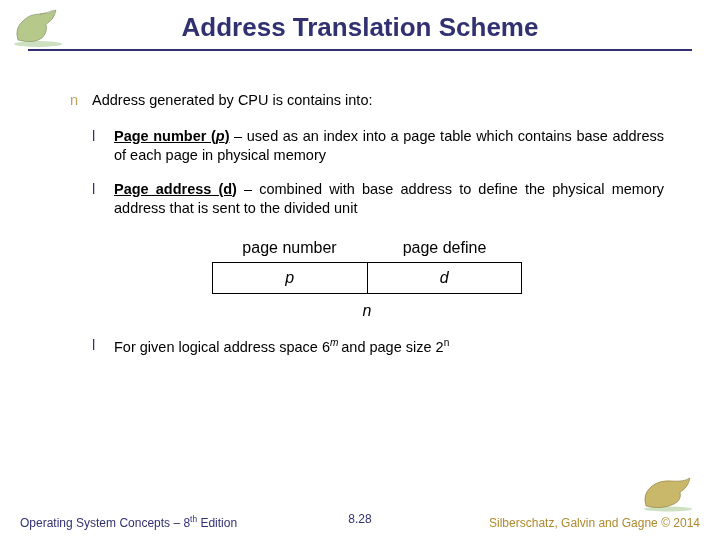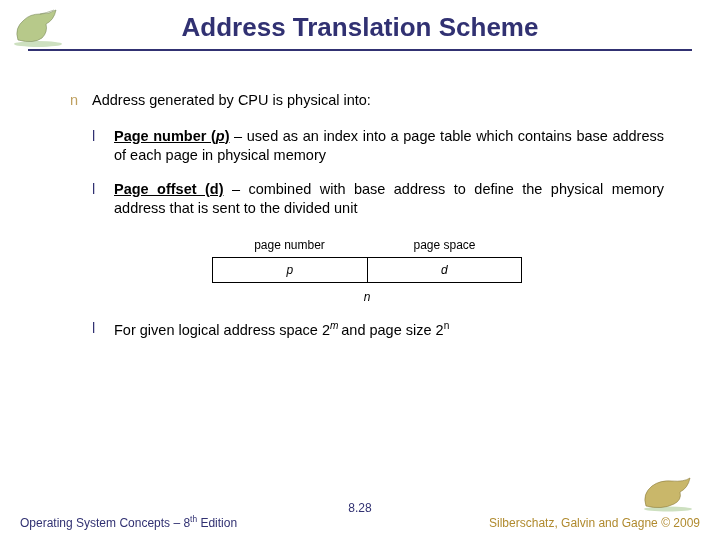--- a/index.html
+++ b/index.html
@@ -54,38 +54,38 @@
   .ital { font-style: italic; }
   .diagram-wrap {
     margin: 14px auto 10px auto;
     width: 310px;
   }
   .diagram-row { display: flex; }
   .cell {
     flex: 1;
     text-align: center;
     padding: 4px 0;
-    font-size: 12px;
+    font-size: 16px;
   }
   .header-row .cell { font-weight: normal; }
   .boxed { border: 1px solid #000; font-style: italic; }
   .boxed + .boxed { border-left: none; }
   .bits-row .cell { font-style: italic; padding-top: 6px; }
   .footer {
     position: absolute;
     bottom: 10px;
     left: 0; right: 0;
     padding: 0 20px;
     display: flex;
     align-items: flex-end;
     justify-content: space-between;
     font-size: 12px;
   }
   .footer-left { color: #313172; }
-  .footer-center { color: #313172; position: absolute; left: 50%; transform: translateX(-50%); bottom: 15px; }
+  .footer-center { color: #313172; position: absolute; left: 50%; transform: translateX(-50%); bottom: 4px; }
   .footer-right { color: #b08a2e; text-align: right; }
   .dino-bottomright {
     position: absolute;
     right: 24px;
     bottom: 28px;
     width: 56px;
     height: 40px;
   }
   .sup { font-size: 0.7em; vertical-align: super; }
 </style>
@@ -102,60 +102,60 @@
 
 <div class="title-bar">
   <div class="title-text">Address Translation Scheme</div>
   <div class="title-underline"></div>
 </div>
 
 <div class="content">
 
   <div class="lvl1">
     <span class="bullet1">n</span>
-    <span>Address generated by CPU is physical into:</span>
+    <span>Address generated by CPU is contains into:</span>
   </div>
 
   <div class="lvl2">
     <span class="bullet2">l</span>
     <span class="bold-u uline"><span>Page number (</span><span class="ital">p</span><span>)</span></span><span> – used as an index into a page table which contains base address of each page in physical memory</span>
   </div>
 
   <div class="lvl2">
     <span class="bullet2">l</span>
-    <span class="bold-u uline">Page offset (d)</span><span> – combined with base address to define the physical memory address that is sent to the divided unit</span>
+    <span class="bold-u uline">Page address (d)</span><span> – combined with base address to define the physical memory address that is sent to the divided unit</span>
   </div>
 
   <div class="diagram-wrap">
     <div class="diagram-row header-row">
       <div class="cell">page number</div>
-      <div class="cell">page space</div>
+      <div class="cell">page define</div>
     </div>
     <div class="diagram-row">
       <div class="cell boxed">p</div>
       <div class="cell boxed">d</div>
     </div>
     <div class="diagram-row bits-row">
       <div class="cell">n</div>
     </div>
   </div>
 
   <div class="lvl2" style="text-align:left">
     <span class="bullet2">l</span>
-    <span>For given logical address space 2</span><span class="sup ital">m </span><span>and page size 2</span><span class="sup">n</span>
+    <span>For given logical address space 6</span><span class="sup ital">m </span><span>and page size 2</span><span class="sup">n</span>
   </div>
 
 </div>
 
 <div class="dino-bottomright">
   <svg viewBox="0 0 56 40">
     <ellipse cx="28" cy="37" rx="24" ry="2.5" fill="#cde0c0"></ellipse>
     <path d="M6 34 Q2 22 12 14 Q20 8 32 9 Q44 10 50 6 Q48 16 40 20 Q42 28 34 32 Q22 38 6 34 Z" fill="#c9b76a" stroke="#8a7a3a" stroke-width="0.6"></path>
   </svg>
 </div>
 
 <div class="footer">
   <div class="footer-left">
     <span>Operating System Concepts – 8</span><span class="sup">th</span><span> Edition</span>
   </div>
   <div class="footer-center">8.28</div>
-  <div class="footer-right">Silberschatz, Galvin and Gagne © 2009</div>
+  <div class="footer-right">Silberschatz, Galvin and Gagne © 2014</div>
 </div>
 
 </body></html>

